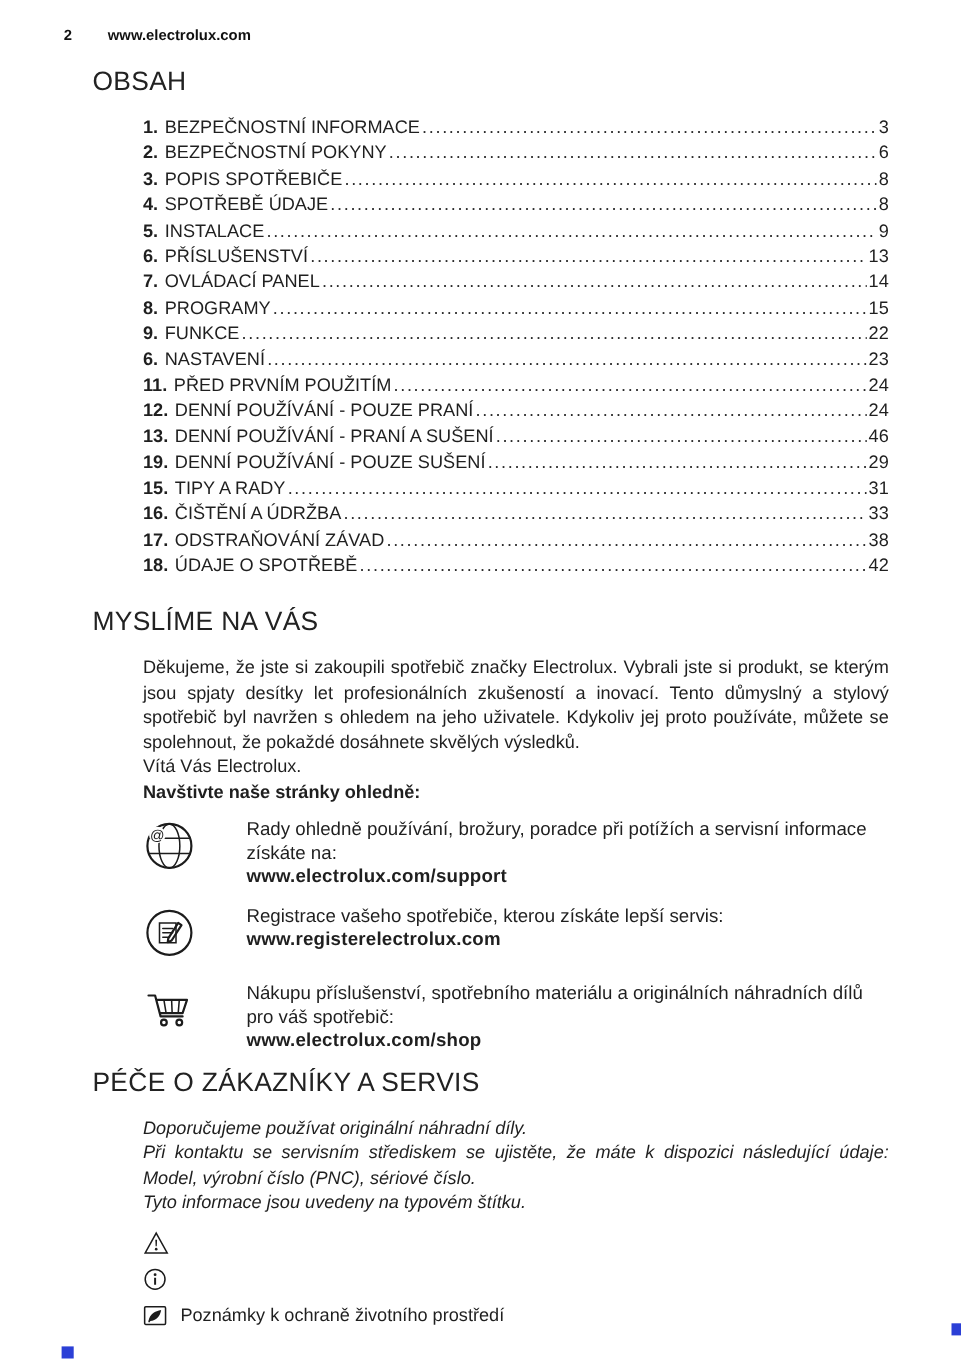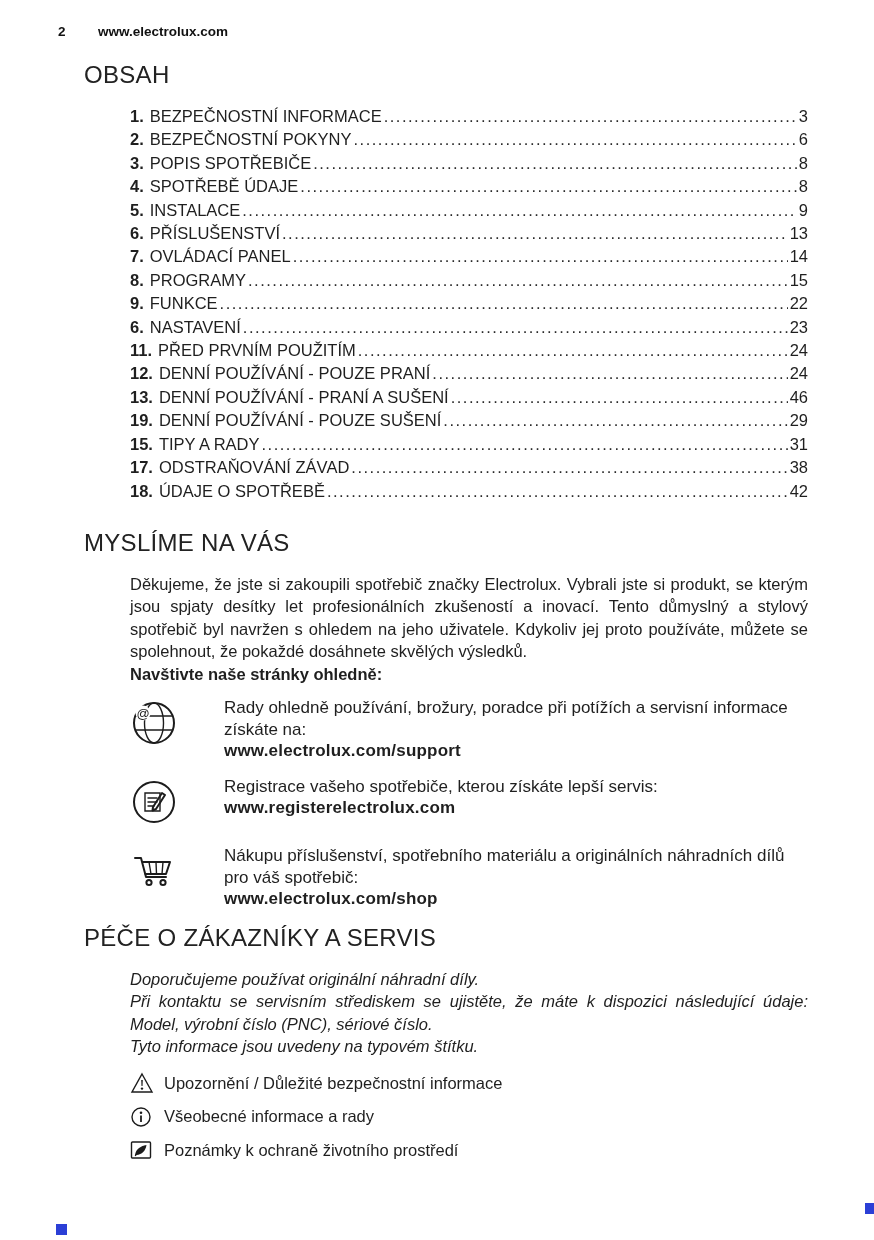--- a/index.html
+++ b/index.html
@@ -171,37 +171,44 @@
         <span class="toc-dots"></span>
         <span class="toc-page">29</span>
       </div>
     <div class="toc-row">
         <span class="toc-num">15.</span>
         <span class="toc-label">TIPY A RADY</span>
         <span class="toc-dots"></span>
         <span class="toc-page">31</span>
       </div>
     <div class="toc-row">
+        <span class="toc-num">16.</span>
+        <span class="toc-label">ČIŠTĚNÍ A ÚDRŽBA</span>
+        <span class="toc-dots"></span>
+        <span class="toc-page">33</span>
+      </div>
+    <div class="toc-row">
         <span class="toc-num">17.</span>
         <span class="toc-label">ODSTRAŇOVÁNÍ ZÁVAD</span>
         <span class="toc-dots"></span>
         <span class="toc-page">38</span>
       </div>
     <div class="toc-row">
         <span class="toc-num">18.</span>
         <span class="toc-label">ÚDAJE O SPOTŘEBĚ</span>
         <span class="toc-dots"></span>
         <span class="toc-page">42</span>
       </div>
   </div>
 
   <h1 class="section-title">MYSLÍME NA VÁS</h1>
 
   <div class="body-block">
     <p class="justify" style="margin:0;">Děkujeme, že jste si zakoupili spotřebič značky Electrolux. Vybrali jste si produkt, se kterým jsou spjaty desítky let profesionálních zkušeností a inovací. Tento důmyslný a stylový spotřebič byl navržen s ohledem na jeho uživatele. Kdykoliv jej proto používáte, můžete se spolehnout, že pokaždé dosáhnete skvělých výsledků.</p>
+    <p style="margin:0;">Vítá Vás Electrolux.</p>
     <p class="bold" style="margin:0 0 12px 0;">Navštivte naše stránky ohledně:</p>
 
     <div class="link-row">
       <div class="link-icon-box">
         <svg width="48" height="48" viewBox="0 0 48 48">
           <circle class="ln" cx="24" cy="24" r="20"></circle>
           <ellipse class="ln-thin" cx="24" cy="24" rx="9.5" ry="20"></ellipse>
           <path class="ln-thin" d="M6 17 H42 M6 31 H42"></path>
           <circle cx="13" cy="14" r="7.5" fill="#ffffff"></circle>
           <text x="13" y="18.5" text-anchor="middle" font-size="13" font-family="Liberation Sans, sans-serif" fill="#1c1c1c">@</text>
@@ -254,31 +261,29 @@
 
     <div style="margin-top:14px;">
       <div class="note-row">
         <span class="note-icon-box">
           <svg width="24" height="22" viewBox="0 0 24 22">
             <path class="ln-thin" d="M12 2 L22 20 H2 Z"></path>
             <path d="M11.2 8 H12.8 L12.5 14 H11.5 Z" class="fill"></path>
             <circle class="fill" cx="12" cy="16.6" r="1.2"></circle>
           </svg>
         </span>
-        <span>Upozornění / Důležité bezpečnostní informace</span>
       </div>
       <div class="note-row">
         <span class="note-icon-box">
           <svg width="22" height="22" viewBox="0 0 22 22">
             <circle class="ln-thin" cx="11" cy="11" r="9"></circle>
             <circle class="fill" cx="11" cy="6.8" r="1.3"></circle>
             <path d="M10.1 9.5 H11.9 V16 H10.1 Z" class="fill"></path>
           </svg>
         </span>
-        <span>Všeobecné informace a rady</span>
       </div>
       <div class="note-row">
         <span class="note-icon-box">
           <svg width="22" height="20" viewBox="0 0 22 20">
             <rect class="ln-thin" x="1.5" y="2" width="19" height="16" rx="1"></rect>
             <path class="fill" d="M5 15 C6 8.5, 11 6, 16.5 5 C15.5 11, 12 14.5, 6.5 15 Z"></path>
             <path class="ln-thin" d="M5.5 15.5 C8 11, 11 8.5, 15 6.5"></path>
           </svg>
         </span>
         <span>Poznámky k ochraně životního prostředí</span>

